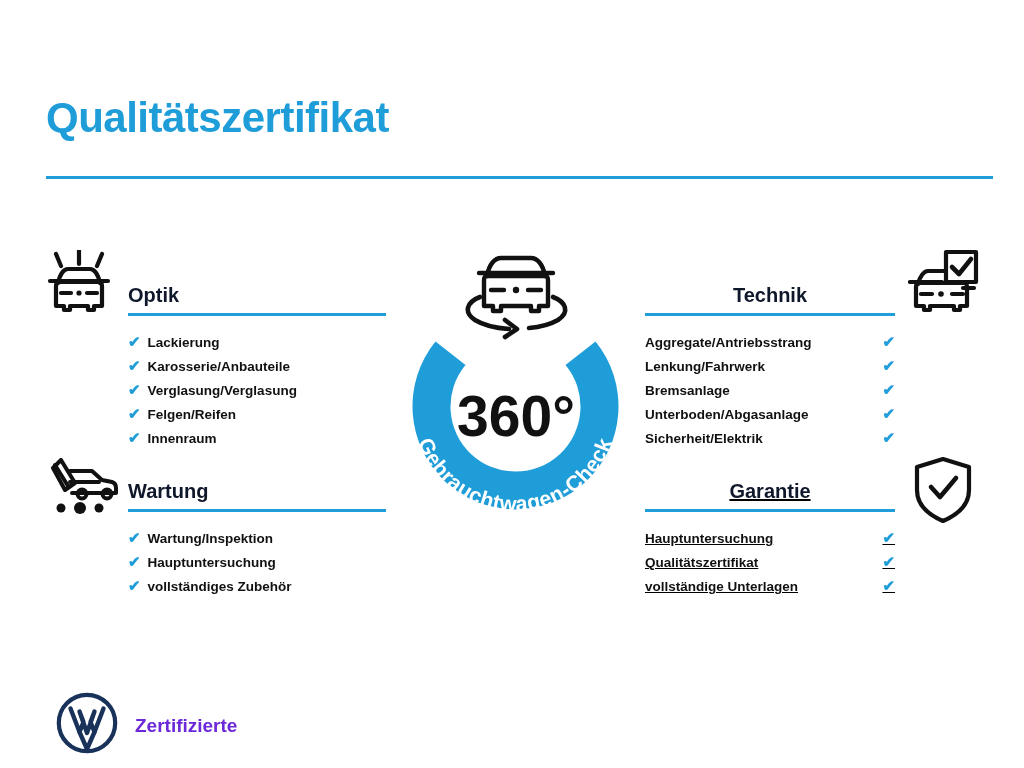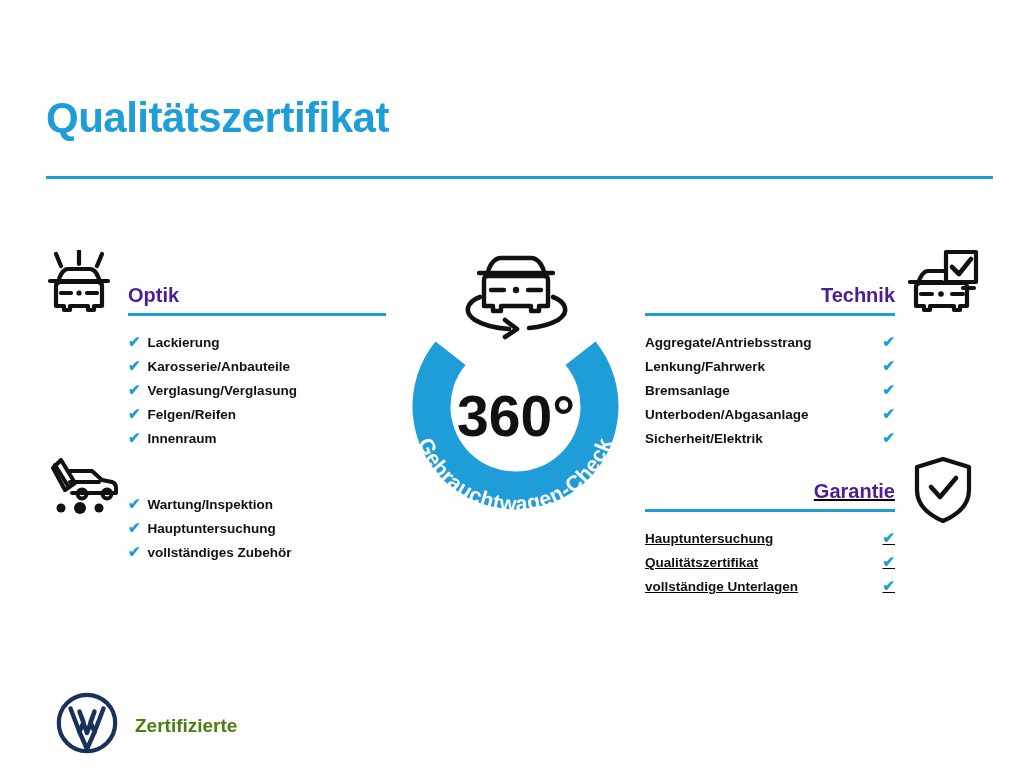--- a/index.html
+++ b/index.html
@@ -47,21 +47,21 @@
   }
 
   .sec-head {
     position: relative;
     height: 34px;
   }
 
   .sec-title {
     font-size: 20px;
     font-weight: bold;
-    color: #4c1d95;
+    color: #0f172a;
     line-height: 26px;
     white-space: nowrap;
   }
 
   .sec-rule {
     position: absolute;
     left: 0;
     right: 0;
     bottom: 0;
     height: 3px;
@@ -89,21 +89,21 @@
     font-weight: bold;
     line-height: 23px;
   }
 
   
   .col-left .sec-title  { text-align: left; }
   .col-left .item       { justify-content: flex-start; }
   .col-left .check      { margin-right: 7px; }
 
   
-  .col-right .sec-title { text-align: right; }
+  .col-right .sec-title { text-align: center; }
   .col-right .item      { justify-content: space-between; }
   .col-right .check     { margin-left: 7px; }
 
   
   #sec-optik    { left: 128px; top: 238px; width: 258px; }
   #sec-wartung  { left: 128px; top: 434px; width: 258px; }
   #sec-technik  { left: 645px; top: 238px; width: 250px; }
   #sec-garantie { left: 645px; top: 434px; width: 250px; text-decoration: underline; }
 
   
@@ -130,21 +130,21 @@
     left: 56px;
     top: 648px;
     display: flex;
     align-items: center;
   }
 
   #vw-mark { flex: 0 0 auto; }
 
   #vw-text {
     margin-left: 17px;
-    color: #4d7c0f;
+    color: #6d28d9;
     font-size: 19px;
     font-weight: bold;
     line-height: 25px;
     white-space: nowrap;
   }
 </style>
 </head>
 <body>
 
 <div id="page">
@@ -267,20 +267,24 @@
         <span class="check">✔</span>
       </li>
       <li class="item">
         <span>Sicherheit/Elektrik</span>
         <span class="check">✔</span>
       </li>
     </ul>
   </div>
 
   <div class="section col-left" id="sec-wartung">
+    <div class="sec-head">
+      <div class="sec-title">Wartung</div>
+      <div class="sec-rule"></div>
+    </div>
     <ul class="items">
       <li class="item">
         <span class="check">✔</span>
         <span>Wartung/Inspektion</span>
       </li>
       <li class="item">
         <span class="check">✔</span>
         <span>Hauptuntersuchung</span>
       </li>
       <li class="item">

